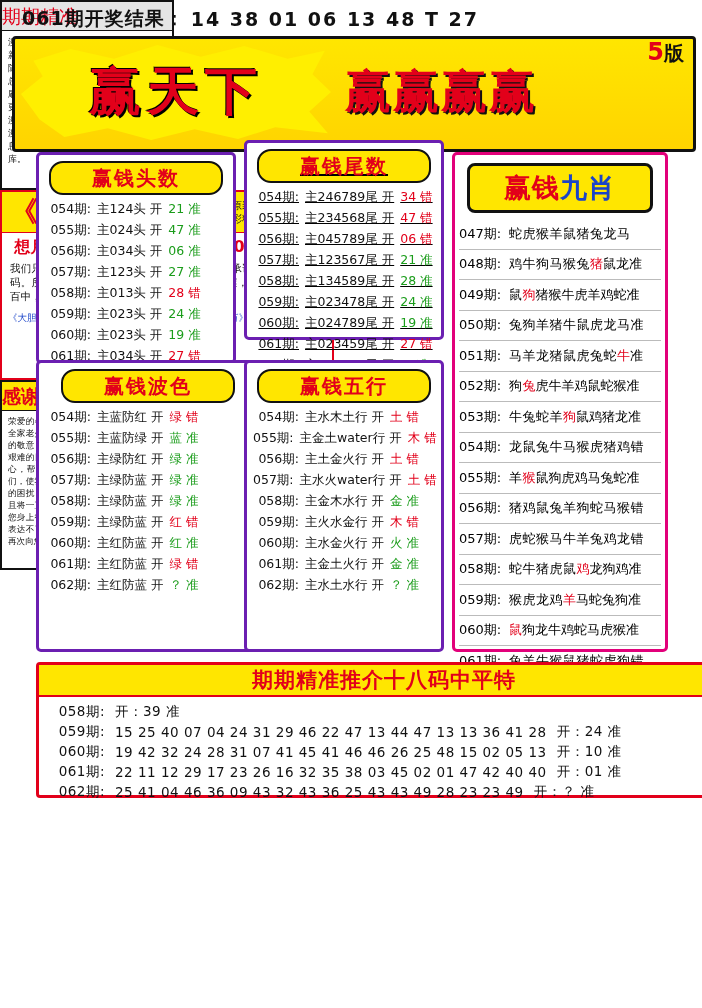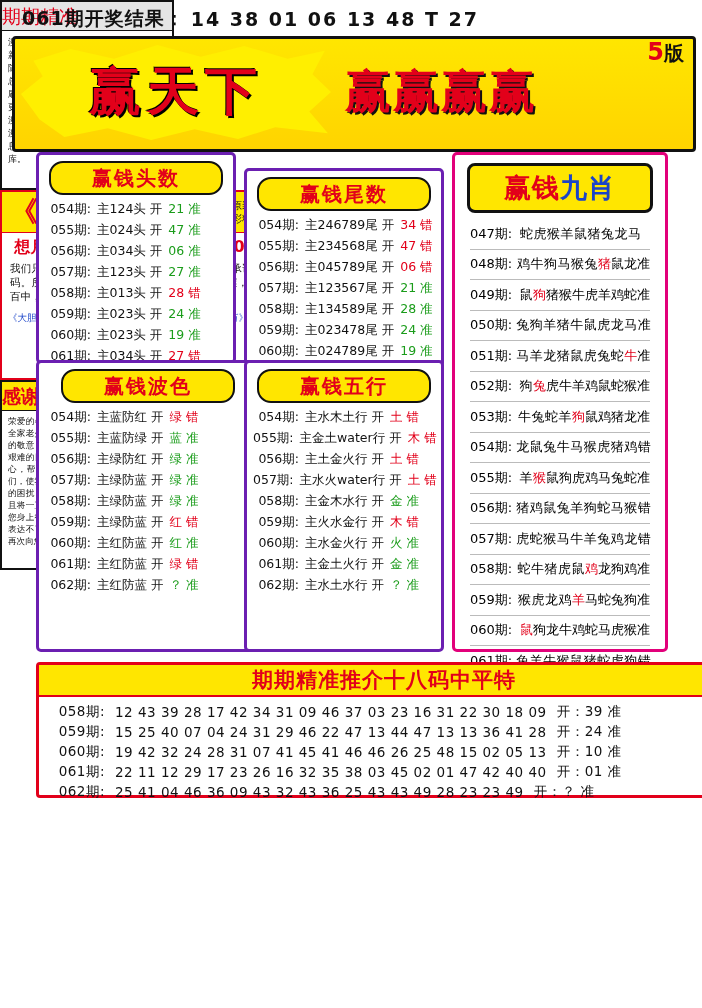--- a/index.html
+++ b/index.html
@@ -54,21 +54,21 @@
 
   
   .card{position:absolute;box-sizing:border-box;background:#fff;}
   .card .hd{
     text-align:center;font-weight:bold;
     letter-spacing:3px;
   }
 
   
   .c-tou{left:36px;top:152px;width:200px;height:212px;border:3px solid #6b1fb1;border-radius:5px;background:#fff;}
-  .c-wei{left:244px;top:168px;width:200px;height:200px;border:3px solid #6b1fb1;border-radius:5px;background:#fff;}
+  .c-wei{left:244px;top:140px;width:200px;height:200px;border:3px solid #6b1fb1;border-radius:5px;background:#fff;text-decoration:underline;}
   .c-bo {left:36px;top:360px;width:224px;height:292px;border:3px solid #6b1fb1;border-radius:5px;background:#fff;}
   .c-wx {left:244px;top:360px;width:200px;height:292px;border:3px solid #6b1fb1;border-radius:5px;background:#fff;}
 
   .c-tou .hd,.c-wei .hd,.c-bo .hd,.c-wx .hd{
     margin:6px auto 2px;width:170px;height:30px;line-height:30px;
     background:#ffe600;border:2px solid #111;border-radius:14px;
     color:#e2001a;font-size:20px;letter-spacing:2px;
   }
   .rows{padding:2px 6px 0 6px;font-size:12.5px;color:#111;}
   .row{display:flex;align-items:center;height:21px;white-space:nowrap;}
@@ -81,21 +81,21 @@
 
   
   .c-nine{left:452px;top:152px;width:216px;height:500px;border:3px solid #e2007a;border-radius:5px;background:#fff;}
   .c-nine .hd{
     margin:8px auto 6px;width:180px;height:44px;line-height:44px;
     background:#ffe600;border:3px solid #111;border-radius:8px;
     font-size:27px;letter-spacing:1px;
   }
   .c-nine .hd .a{color:#e2001a;}
   .c-nine .hd .b{color:#1b44c8;}
-  .nine-rows{padding:0 15px;font-size:13px;}
+  .nine-rows{padding:0 4px;font-size:13px;}
   .nrow{height:29.5px;display:flex;align-items:center;border-bottom:1px solid #bbb;white-space:nowrap;}
   .nrow .pq{width:46px;}
   .nrow .animals{margin-left:4px;letter-spacing:0.5px;}
 
   
   .c18{left:36px;top:662px;width:696px;height:136px;border:3px solid #e2001a;border-radius:4px;background:#fff;}
   .c18 .hd{
     height:30px;line-height:30px;background:#ffe600;border-bottom:2px solid #e2001a;
     color:#e2001a;font-size:21px;letter-spacing:1px;
   }
@@ -442,21 +442,20 @@
           <span></span>
         </div>
       </div>
   </div>
 
   <div class="card c18">
     <div class="hd">期期精准推介十八码中平特</div>
     <div class="list" id="rows-18">
         <div class="line">
           <span class="pq">058期:</span>
-          <span class="codes">12 43 39 28 17 42 34 31 09 46 37 03 23 16 31 22 30 18 09</span>
           <span class="tail">开：39 准</span>
         </div>
         <div class="line">
           <span class="pq">059期:</span>
           <span class="codes">15 25 40 07 04 24 31 29 46 22 47 13 44 47 13 13 36 41 28</span>
           <span class="tail">开：24 准</span>
         </div>
         <div class="line">
           <span class="pq">060期:</span>
           <span class="codes">19 42 32 24 28 31 07 41 45 41 46 46 26 25 48 15 02 05 13</span>

